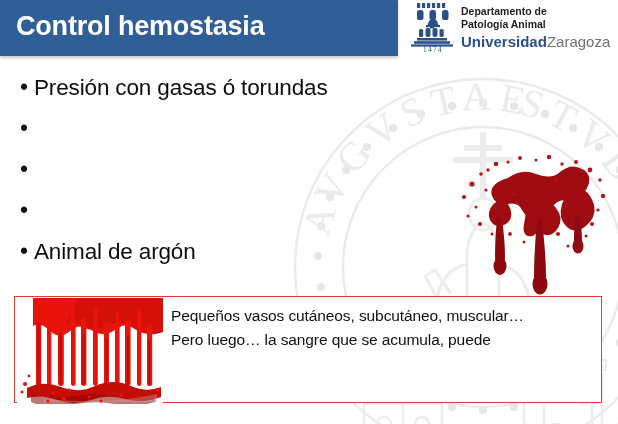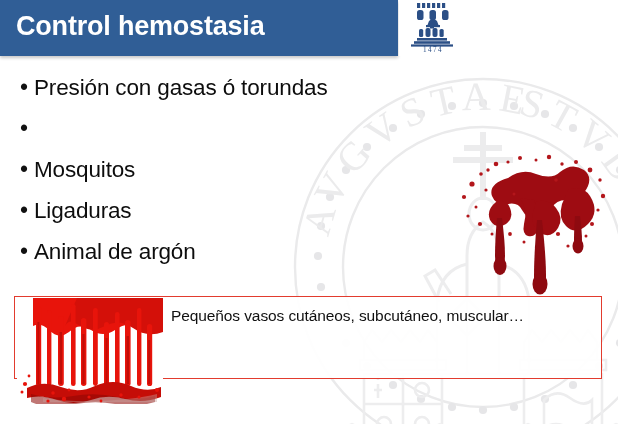--- a/index.html
+++ b/index.html
@@ -147,21 +147,21 @@
     pointer-events: none;
   }
   .splatter svg { display:block; width:100%; height:100%; }
 
   
   .callout {
     position: absolute;
     left: 14px;
     top: 296px;
     width: 588px;
-    height: 83px;
+    height: 107px;
     border: 1.5px solid #E23B2E;
     background: rgba(255,255,255,0.93);
     box-sizing: border-box;
     z-index: 5;
   }
   .drip-img {
     position: absolute;
     left: 2px;
     top: 1px;
     width: 146px;
@@ -364,37 +364,40 @@
           <rect x="35.5" y="27" width="4.2" height="8" rx="1.6"></rect>
           <rect x="26" y="23.5" width="4" height="3"></rect>
 
           <rect x="13" y="36" width="30" height="2.6"></rect>
           <rect x="10" y="39.2" width="36" height="2.6"></rect>
           <rect x="7" y="42.4" width="42" height="2.2"></rect>
         </g>
         <text x="29" y="49.6" text-anchor="middle" font-family="Liberation Serif, serif" font-size="7.2" letter-spacing="1.4" fill="#2B4F86">1474</text>
       </svg>
     </div>
+    <div class="logo-words">
+      <div class="dept-line">Departamento de</div>
+      <div class="dept-line">Patología Animal</div>
+      <div class="uni-line"><span class="uni-strong">Universidad</span><span class="uni-light">Zaragoza</span></div>
+    </div>
   </div>
 
   <div class="bullets">
     <div class="bullet-row">
       <span class="bullet-dot">•</span>
       <span class="bullet-label">Presión con gasas ó torundas</span>
     </div>
     <div class="bullet-row">
       <span class="bullet-dot">•</span>
     </div>
     <div class="bullet-row">
       <span class="bullet-dot">•</span>
-      <span class="bullet-label">Mosquitos</span>
     </div>
     <div class="bullet-row">
       <span class="bullet-dot">•</span>
-      <span class="bullet-label">Ligaduras</span>
     </div>
     <div class="bullet-row">
       <span class="bullet-dot">•</span>
       <span class="bullet-label">Animal de argón</span>
     </div>
   </div>
 
   <div class="callout">
 
     <div class="drip-img">
@@ -448,16 +451,17 @@
           <circle cx="122" cy="99" r="1.5"></circle>
             <circle cx="140" cy="92" r="2.0"></circle>
           <circle cx="31" cy="103" r="1.6"></circle>
             <circle cx="84" cy="103" r="1.4"></circle>
         </g>
       </svg>
     </div>
 
     <div class="callout-text">
       <div class="callout-line">Pequeños vasos cutáneos, subcutáneo, muscular…</div>
+      <div class="callout-line">Pero luego… la sangre que se acumula, puede</div>
     </div>
   </div>
 
 </div>
 
 </body></html>

